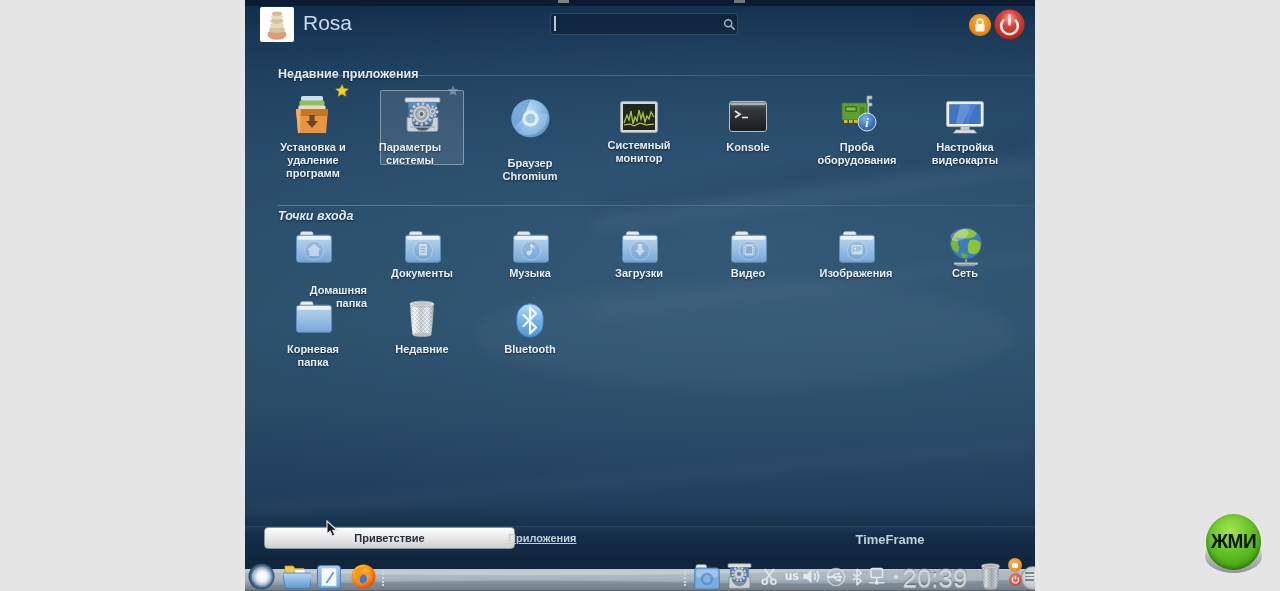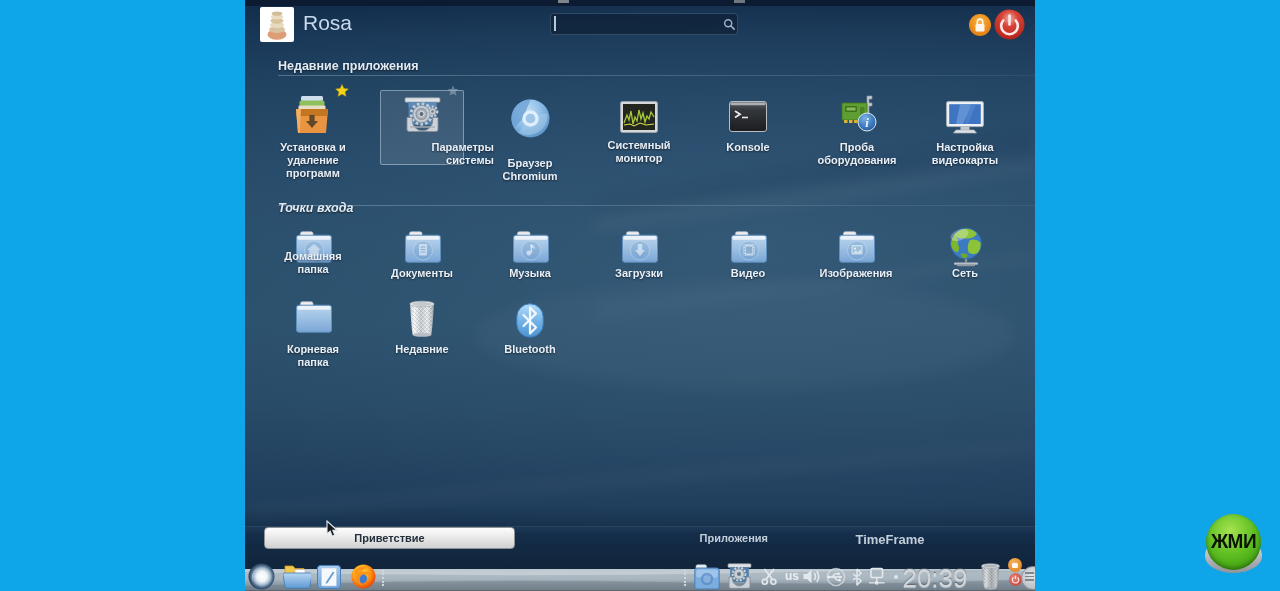--- a/index.html
+++ b/index.html
@@ -1,25 +1,25 @@
 <!DOCTYPE html>
 <html><head>
 <meta charset="utf-8">
 <style>
   html,body{margin:0;padding:0;background:#000;}
-  #screen{position:relative;width:1280px;height:591px;background:#0ea5e9;overflow:hidden;
+  #screen{position:relative;width:1280px;height:591px;background:#e5e5e5;overflow:hidden;
     font-family:"Liberation Sans",sans-serif;}
   #content{position:absolute;left:245px;top:0;width:790px;height:591px;overflow:hidden;
     background:
       radial-gradient(ellipse 1000px 420px at 66% 42%, rgba(95,135,168,0.20), rgba(95,135,168,0) 72%),
       linear-gradient(180deg,#122c4b 0%,#193756 6%,#1f4160 14%,#254867 26%,#284d6a 40%,#2a4f6b 55%,#274a66 68%,#224160 80%,#1c3a58 90%,#1a3855 100%);}
   .abs{position:absolute;}
   .lbl{position:absolute;color:#e9eff6;font-weight:bold;font-size:11px;line-height:13px;
     text-align:center;text-shadow:0 1px 2px rgba(0,0,0,0.55);}
-  .hdr{position:absolute;color:#e2eaf3;font-weight:bold;font-size:12.5px;text-shadow:0 1px 2px rgba(0,0,0,0.6);}
+  .hdr{position:absolute;color:#e2eaf3;font-weight:bold;font-size:12.5px;text-shadow:0 1px 2px rgba(0,0,0,0.6);margin-top:8px;}
   .hline{position:absolute;height:1px;background:linear-gradient(90deg,rgba(190,210,230,0.33),rgba(190,210,230,0.20) 60%,rgba(190,210,230,0.08));}
 </style>
 </head>
 <body>
 <div id="screen">
   <div id="content">
     
     <div class="abs" style="left:0;top:0;width:790px;height:6px;background:#0c1b31;"></div>
     <div class="abs" style="left:313px;top:0;width:11px;height:3px;background:#7e8488;"></div>
     <div class="abs" style="left:489px;top:0;width:11px;height:3px;background:#70787e;"></div>
@@ -113,21 +113,21 @@
       <circle cx="17.5" cy="17" r="10" fill="none" stroke="#c8d0d8" stroke-width="3.6" stroke-dasharray="2.6 2.1" opacity="0.92"></circle>
       <circle cx="17.5" cy="17" r="8.6" fill="#c6ced6" stroke="#868e96" stroke-width="0.8"></circle>
       <circle cx="17.5" cy="17" r="5.4" fill="#aeb6c0" stroke="#959da6" stroke-width="1.6"></circle>
       <circle cx="17.5" cy="17" r="2.6" fill="#5d6a78" stroke="#e2e6ea" stroke-width="1"></circle>
       <circle cx="28.5" cy="14.5" r="4.6" fill="none" stroke="#c8d0d8" stroke-width="2.6" stroke-dasharray="1.9 1.5"></circle>
       <circle cx="28.5" cy="14.5" r="3.4" fill="#c6ced6" stroke="#868e96" stroke-width="0.7"></circle>
       <circle cx="28.5" cy="14.5" r="1.3" fill="#6e7680"></circle>
       <path d="M3 20.5 h5.2 v3 a9.8 9.8 0 0 0 20.6 0 v-3 H34 v12 a2 2 0 0 1 -2 2 H5 a2 2 0 0 1 -2 -2 Z" fill="#ccd2d8" stroke="#848c94" stroke-width="0.9"></path>
       <path d="M6 30 h25" stroke="#a8b0b8" stroke-width="1.4"></path>
     </svg>
-    <div class="lbl" style="left:141px;top:141px;width:108px;text-align:right;">Параметры<br>системы</div>
+    <div class="lbl" style="left:111px;top:141px;width:108px;">Параметры<br>системы</div>
 
     
     <svg class="abs" style="left:266px;top:99px;" width="39" height="39" viewBox="0 0 39 39">
       <defs>
         <radialGradient id="chr1" cx="38%" cy="30%" r="75%">
           <stop offset="0%" stop-color="#c8e2f6"></stop>
             <stop offset="55%" stop-color="#8cbce6"></stop>
             <stop offset="100%" stop-color="#5d93c8"></stop>
         </radialGradient>
       </defs>
@@ -217,21 +217,21 @@
       </defs>
     </svg>
 
     
     <svg class="abs" style="left:49.5px;top:231px;" width="38" height="33" viewBox="0 0 38 33">
       <use href="#folder"></use>
       <circle cx="19" cy="19.5" r="9.5" fill="#6d9cc8" opacity="0.30"></circle>
         <circle cx="19" cy="19.5" r="9.5" fill="none" stroke="#dce9f4" stroke-width="1" opacity="0.4"></circle>
       <path d="M19 13 l7 6 h-2.3 v6 h-9.4 v-6 h-2.3 Z" fill="#eef4fa" opacity="0.55"></path>
     </svg>
-    <div class="lbl" style="left:14px;top:250px;width:108px;">Домашняя<br>папка</div>
+    <div class="lbl" style="left:14px;top:284px;width:108px;text-align:right;">Домашняя<br>папка</div>
 
     <svg class="abs" style="left:158.5px;top:231px;" width="38" height="33" viewBox="0 0 38 33">
       <use href="#folder"></use>
       <circle cx="19" cy="19.5" r="9.5" fill="#6d9cc8" opacity="0.30"></circle>
         <circle cx="19" cy="19.5" r="9.5" fill="none" stroke="#dce9f4" stroke-width="1" opacity="0.4"></circle>
       <rect x="15" y="13" width="8" height="11.5" rx="1" fill="#eef4fa" opacity="0.62"></rect>
       <line x1="16.6" y1="16" x2="21.4" y2="16" stroke="#7fa5c8" stroke-width="0.1"></line>
       <line x1="16.6" y1="16" x2="21.4" y2="16" stroke="#8aaecb" stroke-width="1"></line>
       <line x1="16.6" y1="18.5" x2="21.4" y2="18.5" stroke="#8aaecb" stroke-width="1"></line>
       <line x1="16.6" y1="21" x2="21.4" y2="21" stroke="#8aaecb" stroke-width="1"></line>
@@ -343,21 +343,21 @@
     </svg>
     <div class="lbl" style="left:231px;top:343px;width:108px;">Bluetooth</div>
 
     
     <div class="abs" style="left:0;top:505px;width:790px;height:65px;background:linear-gradient(180deg,rgba(14,34,56,0) 0%,rgba(13,31,52,0.45) 45%,rgba(12,28,47,0.70) 100%);"></div>
     
     <div class="abs" style="left:0;top:526px;width:790px;height:24px;background:linear-gradient(180deg,#1d3855,#152e4b 30%,#112841 100%);border-top:1px solid rgba(120,150,180,0.25);box-sizing:border-box;"></div>
     <div class="abs" style="left:19px;top:527px;width:251px;height:22px;border-radius:4px;
       background:linear-gradient(180deg,#fdfdfd,#eaeaea 45%,#d0d0d0);border:1px solid #8d9399;box-sizing:border-box;"></div>
     <div class="abs" style="left:19px;top:532px;width:251px;text-align:center;color:#24303c;font-weight:bold;font-size:11px;">Приветствие</div>
-    <div class="abs" style="left:263px;top:532px;width:260px;text-align:right;color:#c3cedb;font-weight:bold;font-size:11px;">Приложения</div>
+    <div class="abs" style="left:263px;top:532px;width:260px;text-align:left;color:#c3cedb;font-weight:bold;font-size:11px;text-decoration:underline;">Приложения</div>
     <div class="abs" style="left:515px;top:532px;width:260px;text-align:center;color:#c3cedb;font-weight:bold;font-size:13px;">TimeFrame</div>
 
     
     <div class="abs" style="left:0;top:569px;width:790px;height:22px;
       background:linear-gradient(180deg,#9fadb8 0%,#aebbc3 18%,#a9b6c0 45%,#8d9ba6 70%,#7a8a95 88%,#6e7f8a 100%);"></div>
     <svg class="abs" style="left:0;top:569px;" width="790" height="22" viewBox="0 0 790 22" preserveAspectRatio="none">
       <path d="M0 17 Q 200 9 420 13 T 790 10 L790 22 L0 22 Z" fill="rgba(108,122,132,0.45)"></path>
       <path d="M0 3 Q 250 9 500 4 T 790 3 L790 0 L0 0 Z" fill="rgba(212,220,226,0.55)"></path>
     </svg>
 

